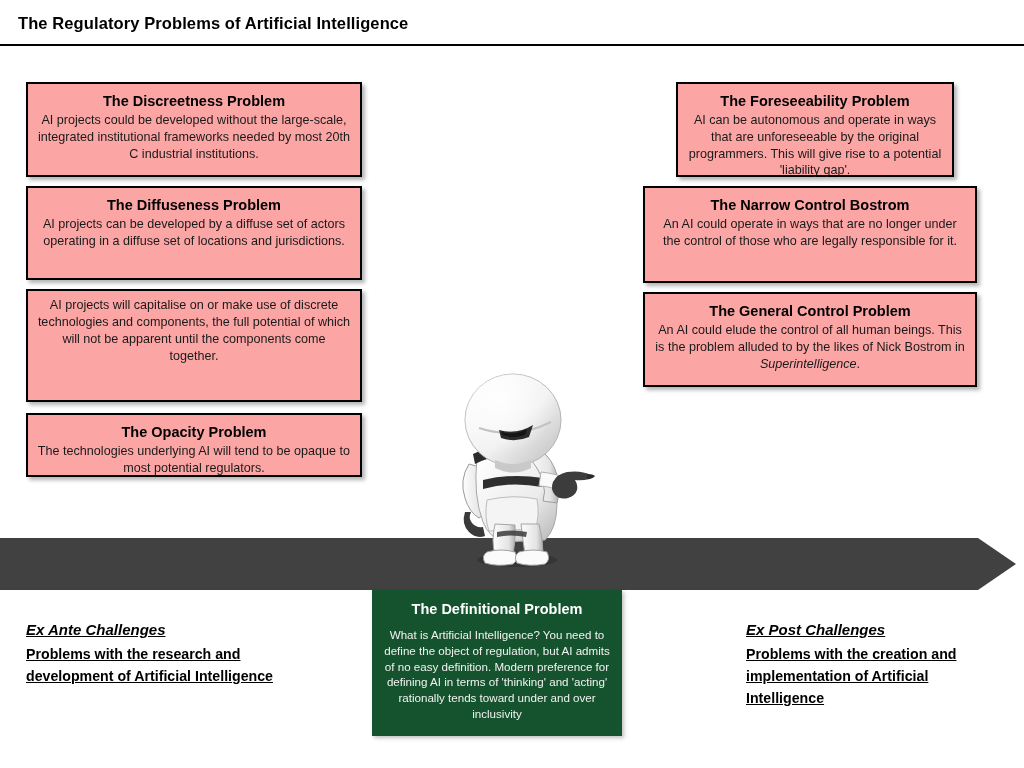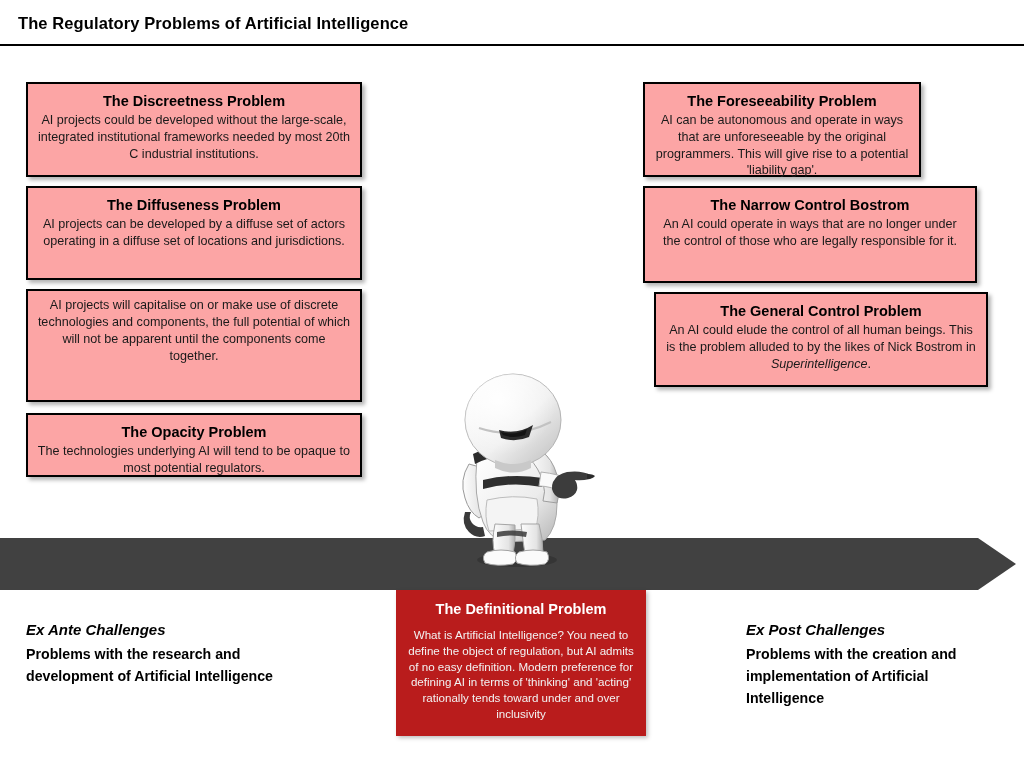--- a/index.html
+++ b/index.html
@@ -65,23 +65,23 @@
     font-style: italic;
   }
 
   
   #box-discreetness { left: 26px;  top: 82px;  width: 336px; height: 95px; }
   #box-diffuseness  { left: 26px;  top: 186px; width: 336px; height: 94px; }
   #box-discreteness { left: 26px;  top: 289px; width: 336px; height: 113px; }
   #box-opacity      { left: 26px;  top: 413px; width: 336px; height: 64px; }
 
   
-  #box-foreseeability { left: 643px; top: 82px;  width: 278px; height: 95px; }
+  #box-foreseeability { left: 676px; top: 82px;  width: 278px; height: 95px; }
   #box-narrow-control { left: 643px; top: 186px; width: 334px; height: 97px; }
-  #box-general-control{ left: 643px; top: 292px; width: 334px; height: 95px; margin-left: 11px; }
+  #box-general-control{ left: 643px; top: 292px; width: 334px; height: 95px; }
 
   
   #robot {
     position: absolute;
     left: 443px;
     top: 372px;
     width: 160px;
     height: 200px;
   }
 
@@ -90,25 +90,25 @@
     position: absolute;
     left: 0;
     top: 538px;
     width: 1024px;
     height: 52px;
   }
 
   
   #box-definitional {
     position: absolute;
-    left: 396px;
+    left: 372px;
     top: 590px;
     width: 250px;
     height: 146px;
-    background: #b91c1c;
+    background: #14532d;
     box-sizing: border-box;
     padding: 9px 12px 10px 12px;
     box-shadow: 2px 2px 4px rgba(0,0,0,0.25);
   }
   #box-definitional .box-title {
     display: block;
     text-align: center;
     color: #ffffff;
     font-size: 14.5px;
     font-weight: bold;
@@ -119,20 +119,21 @@
     color: #f2f2f2;
     font-size: 11.6px;
     line-height: 1.36;
     text-align: center;
   }
 
   
   .challenge {
     position: absolute;
     width: 262px;
+    text-decoration: underline;
   }
   #challenge-ex-ante { left: 26px;  top: 620px; }
   #challenge-ex-post { left: 746px; top: 620px; }
   .challenge .challenge-title {
     display: block;
     font-size: 15px;
     font-weight: bold;
     font-style: italic;
     line-height: 1.35;
     margin-bottom: 3px;

